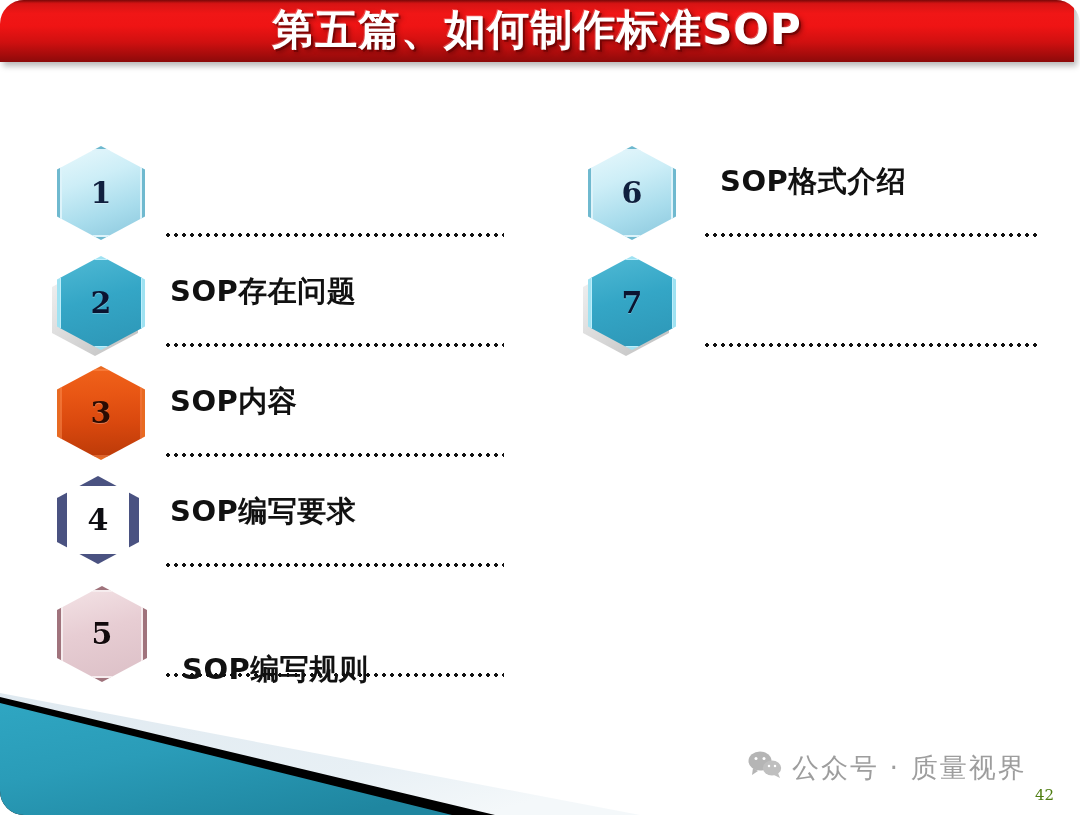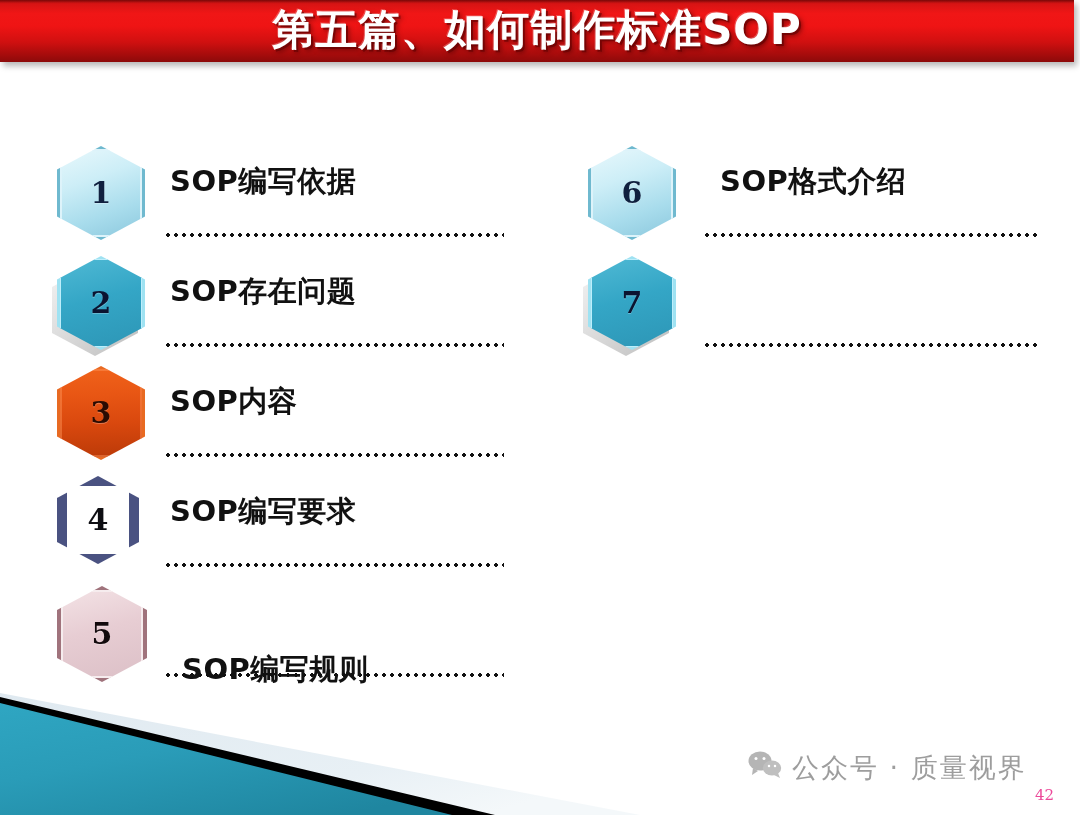--- a/index.html
+++ b/index.html
@@ -16,20 +16,21 @@
     position: relative;
   }
 
   .slide {
     position: absolute;
     inset: 0;
     width: 1080px;
     height: 815px;
     background: #ffffff;
     overflow: hidden;
+    border-radius: 24px;
   }
 
   
   .title-banner {
     position: absolute;
     left: 0;
     top: 0;
     width: 1074px;
     height: 62px;
     background: linear-gradient(to bottom,
@@ -238,42 +239,41 @@
     color: #9d9d9d;
     letter-spacing: 2px;
     font-family: "DejaVu Sans", "Liberation Sans", sans-serif;
     white-space: nowrap;
   }
   .page-number {
     position: absolute;
     left: 1035px;
     top: 786px;
     font-size: 15px;
-    color: #ec4899;
+    color: #4d7c0f;
     font-family: "DejaVu Serif", "Liberation Serif", serif;
   }
 </style>
 </head>
 <body>
 
 <div class="slide">
 
   <div class="title-banner">
     <div class="title-text">第五篇、如何制作标准SOP</div>
   </div>
 
   <div class="col col-left">
 
     <div class="agenda-item">
       <div class="hex-wrap">
         <div class="hex style-pale">
           <span class="hex-num">1</span>
         </div>
       </div>
-      <div class="item-label">SOP编写依据</div>
       <div class="dotted-rule"></div>
     </div>
 
     <div class="agenda-item">
       <div class="hex-wrap">
         <div class="hex-shadow"></div>
         <div class="hex style-teal">
           <span class="hex-num">2</span>
         </div>
       </div>

